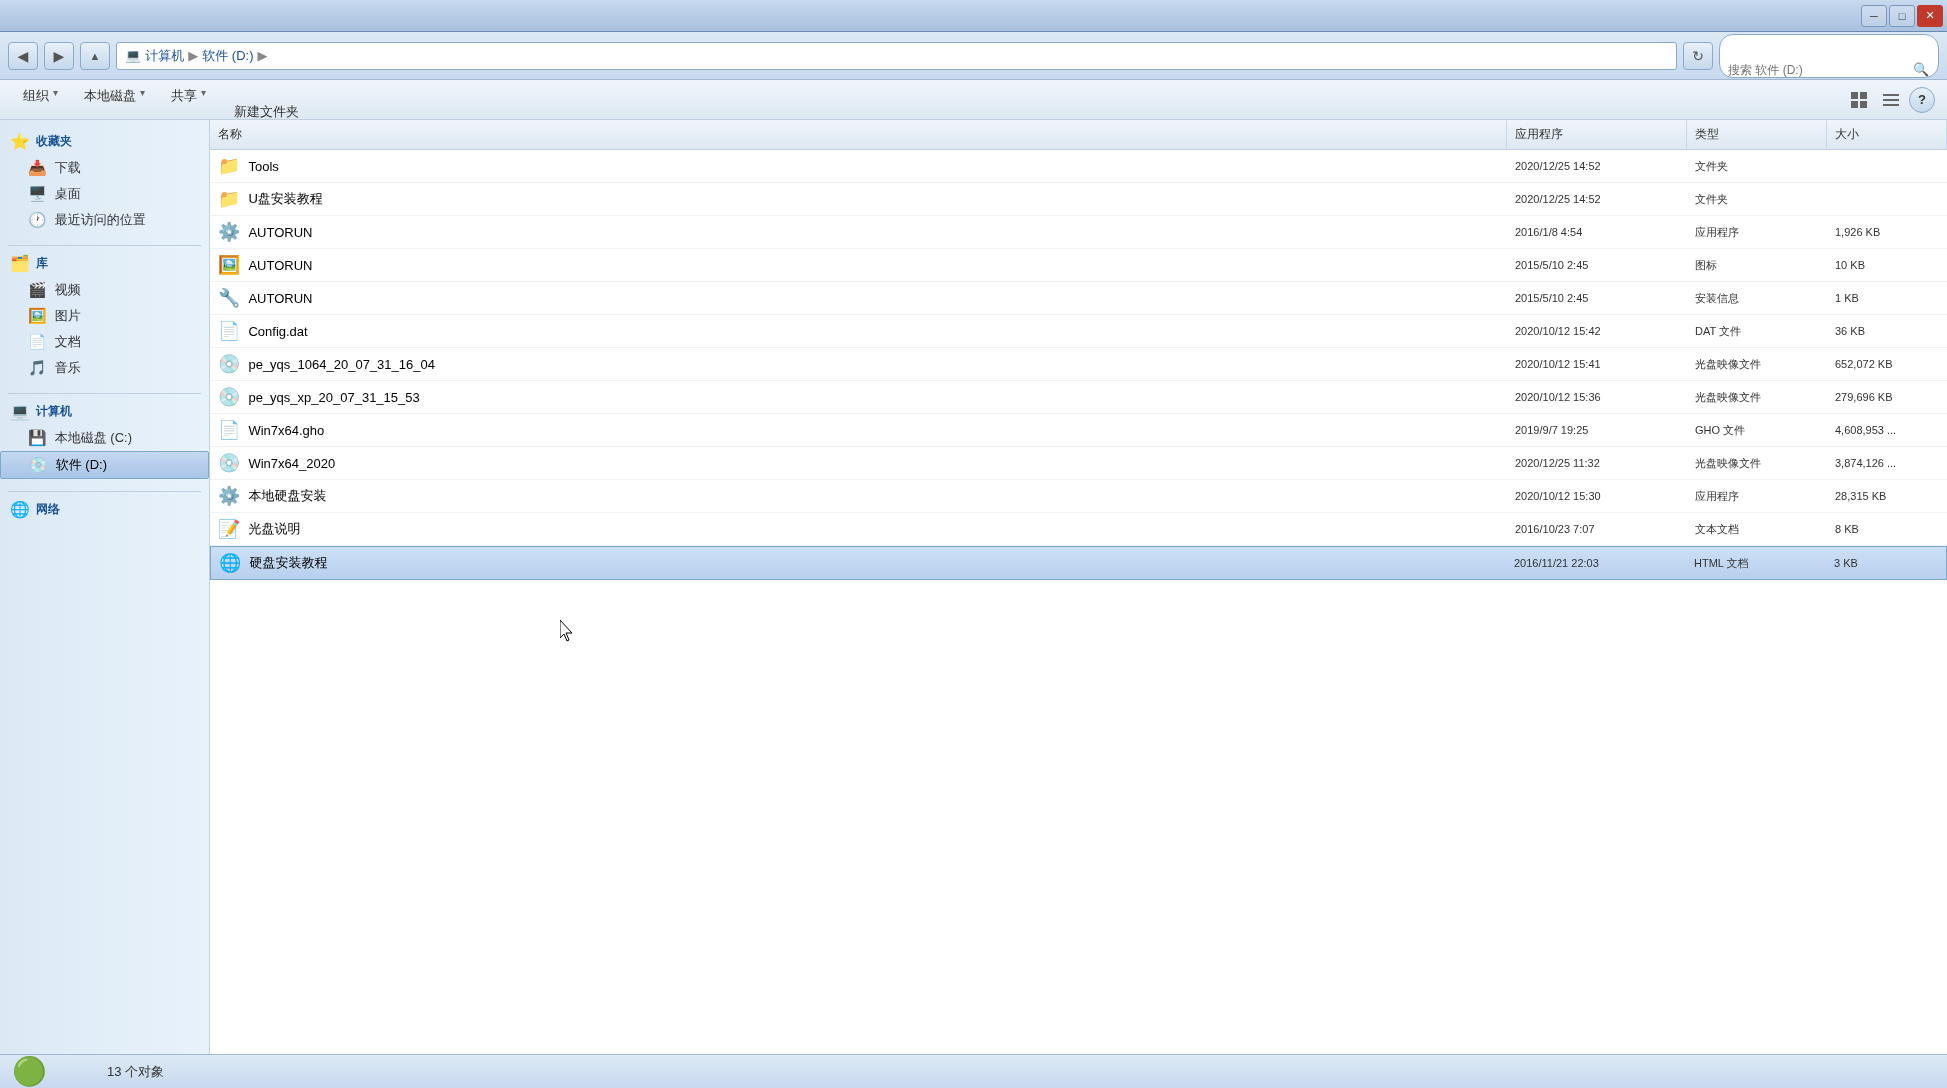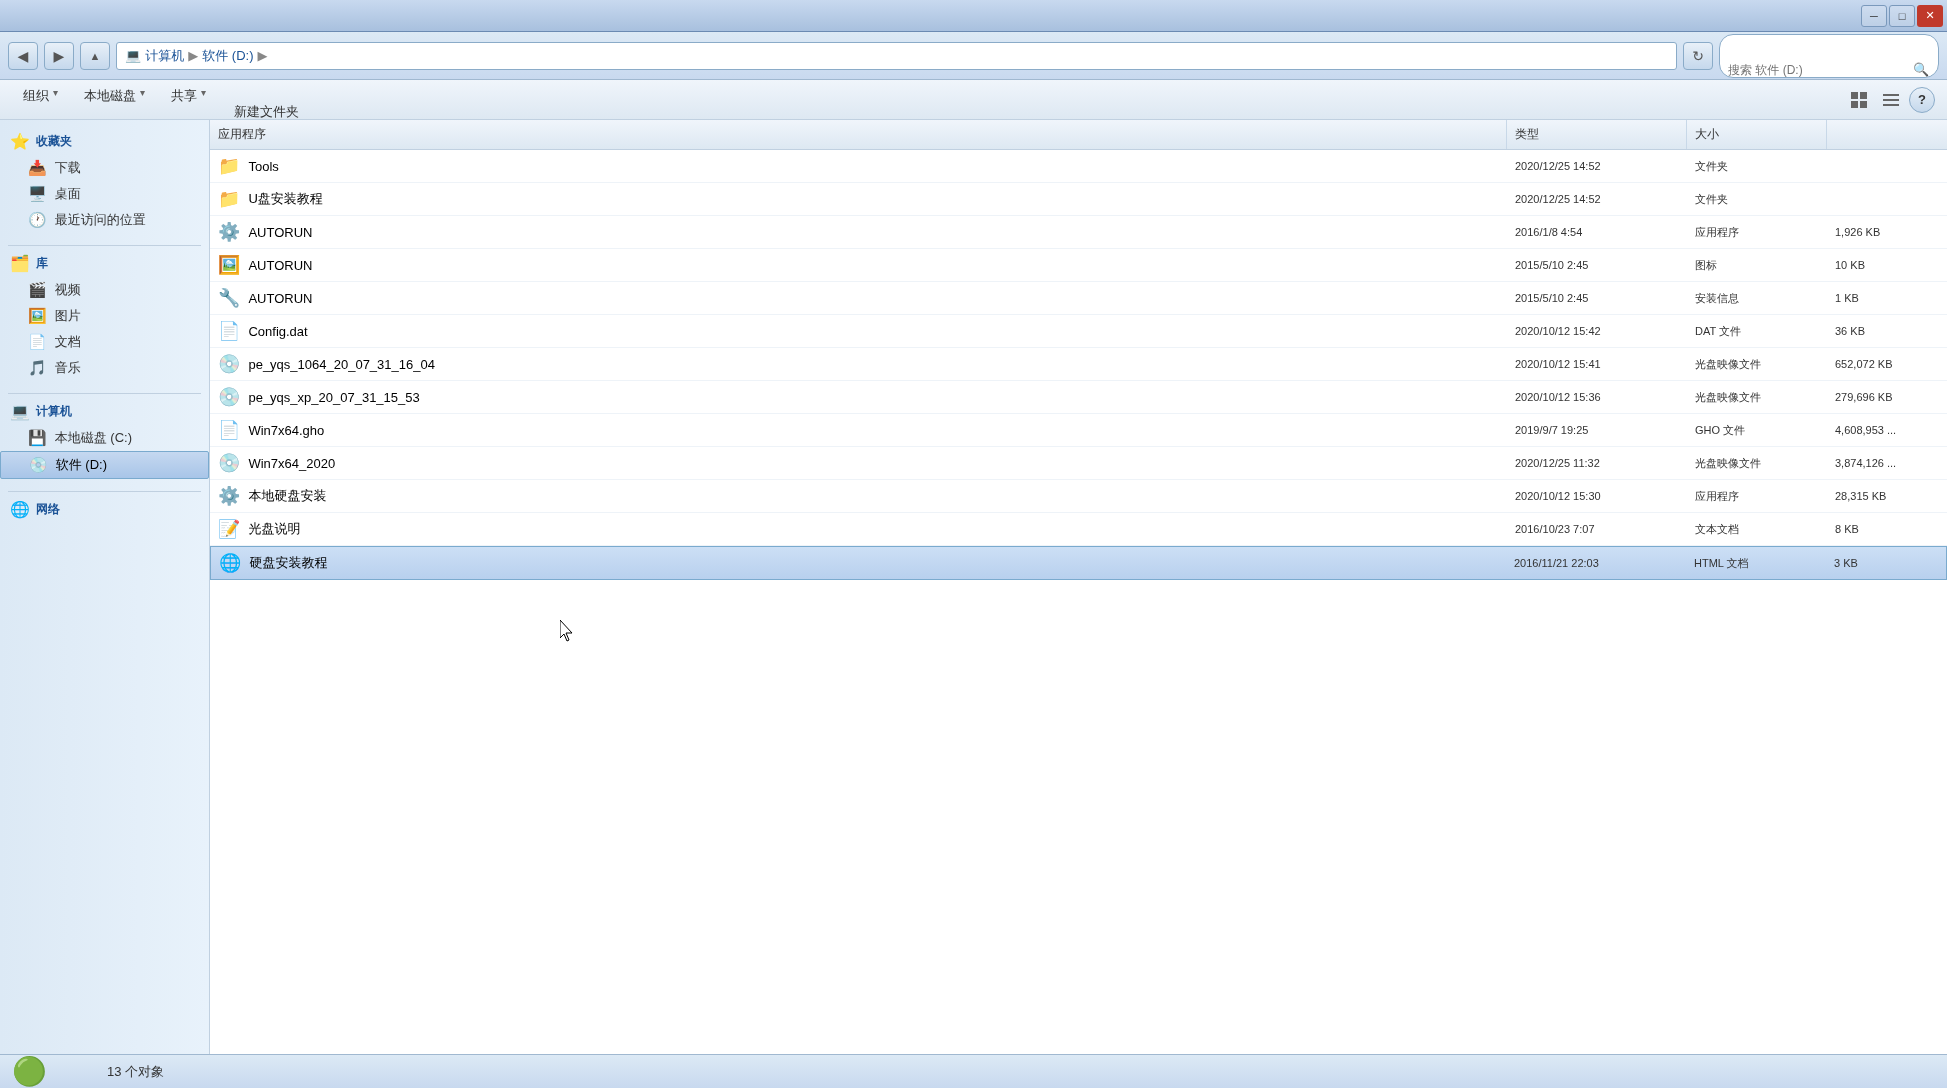--- a/index.html
+++ b/index.html
@@ -443,20 +443,21 @@
       <div class="sidebar-header">
         <span class="icon">🌐</span>
         <span>网络</span>
       </div>
     </div>
   </div>
 
   <div class="file-area">
 
     <div class="col-header">
+      <div class="col-header-cell">名称</div>
       <div class="col-header-cell">应用程序</div>
       <div class="col-header-cell">类型</div>
       <div class="col-header-cell">大小</div>
     </div>
 
     <div id="file-list">
         <div class="file-row">
       <div class="file-name-cell">
         <span class="file-icon">📁</span>
         <span class="file-name">Tools</span>

